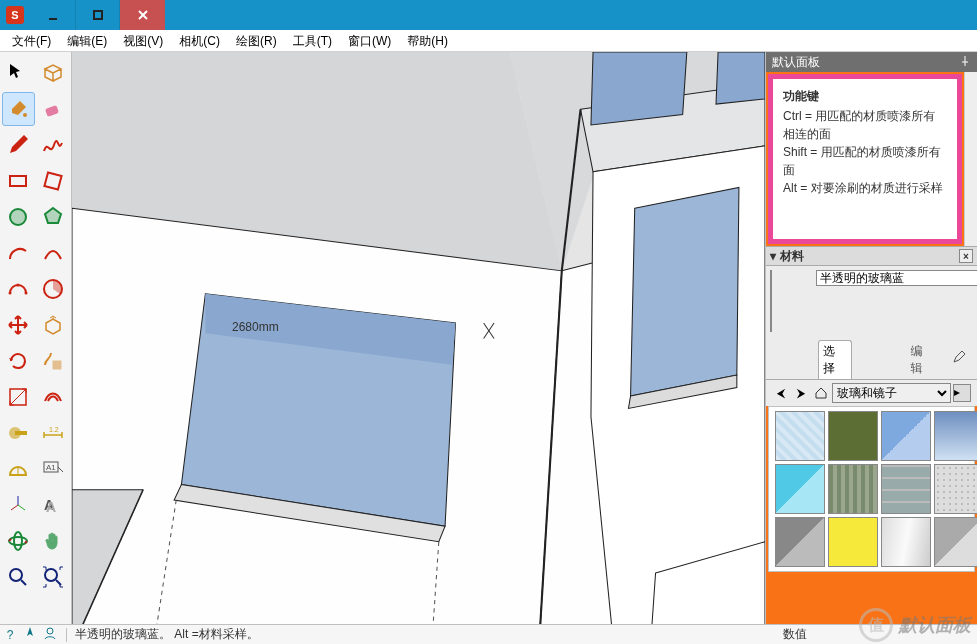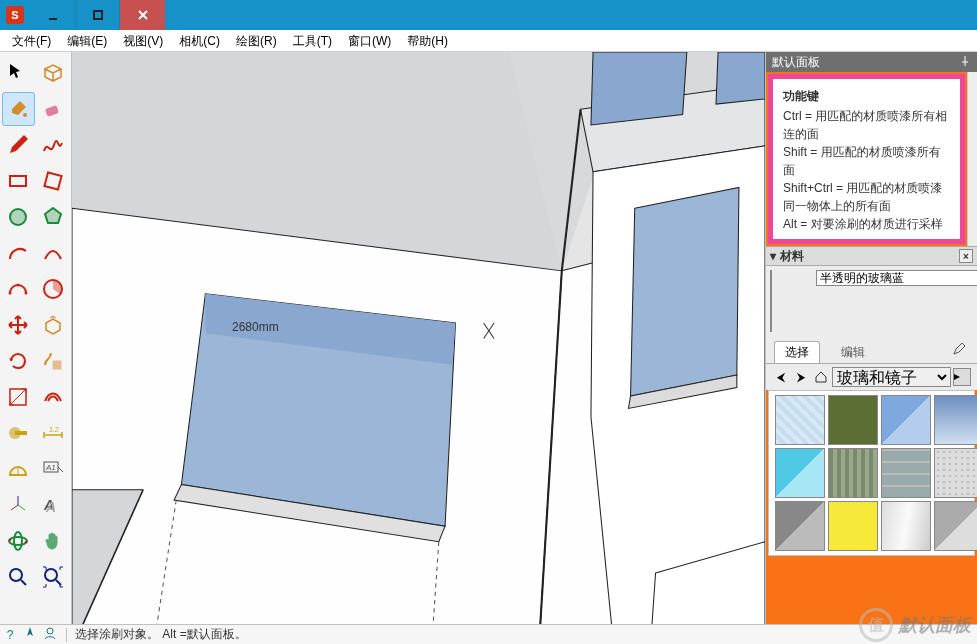--- a/index.html
+++ b/index.html
@@ -16,21 +16,21 @@
 .titlebar .winbtn svg { stroke: #222; }
 .titlebar .winbtn.close svg { stroke:#fff; }
 
 
 .menubar { height: 22px; background: #fff; border-bottom: 1px solid #d0d0d0; display: flex; align-items: center; font-size: 12px; color: #000; padding-left: 4px; }
 .menubar .menuitem { padding: 0 8px; line-height: 22px; }
 
 
 .workspace { display: flex; height: calc(644px - 30px - 22px - 20px); }
 .toolbar-col { width: 72px; background: #f4f4f4; border-right: 1px solid #c0c0c0; display: grid; grid-template-columns: 1fr 1fr; grid-auto-rows: 34px; gap: 2px; padding: 4px 2px; }
-.toolbar-col .tb { display:flex;align-items:center;justify-content:center; border:1px solid transparent; border-radius:3px;font-style:italic;}
+.toolbar-col .tb { display:flex;align-items:center;justify-content:center; border:1px solid transparent; border-radius:3px;}
 .toolbar-col .tb.active { background:#cfe6ff; border-color:#7fb8e8; }
 .toolbar-col .tb svg { width:24px; height:24px; }
 
 .viewport { flex:1; position: relative; background:#e5e5e5; overflow:hidden; }
 .viewport svg { position:absolute; inset:0; }
 
 .rightpanel { width: 212px; border-left:1px solid #bfbfbf; display:flex; flex-direction:column; background:#f97316; font-size:12px; }
 
 
 .panel-titlebar { height:20px; background:#6f6f6f; color:#fff; display:flex; align-items:center; padding:0 6px; justify-content:space-between; }
@@ -44,27 +44,27 @@
 .section-head .tri{margin-right:4px;}
 .section-head .closex{margin-left:auto;border:1px solid #888;width:14px;height:14px;display:flex;align-items:center;justify-content:center;font-size:10px;background:#eee;}
 
 .mat-preview-row{display:flex;padding:4px;gap:4px;align-items:flex-start;background:#ececec;}
 .mat-preview{width:62px;height:62px;border:1px solid #888;background:linear-gradient(135deg,#7da9de 0 50%,#b4cdee 50% 100%);}
 .mat-name-input{flex:1;height:20px;border:1px solid #888;background:#fff;padding:0 3px;font-size:12px;}
 .mat-side-btns{display:flex;flex-direction:column;gap:2px;}
 .mat-side-btns .sb{width:18px;height:18px;border:1px solid #888;background:#ddd;display:flex;align-items:center;justify-content:center;font-size:11px;}
 
 .mat-tabs{display:flex;gap:10px;padding:4px 8px 0;border-bottom:1px solid #aaa;background:#ececec;align-items:center;}
-.mat-tabs .mtab{padding:2px 10px;border:1px solid #aaa;border-bottom:none;background:#fff;border-radius:3px 3px 0 0;}
+.mat-tabs .mtab{padding:2px 4px;border:1px solid #aaa;border-bottom:none;background:#fff;border-radius:3px 3px 0 0;margin-left:44px;}
 .mat-tabs .mtab.inactive{background:#ececec;color:#555;border-color:transparent;}
 .mat-tabs .eyedrop{margin-left:auto;padding:2px;}
 
 .mat-nav{display:flex;align-items:center;gap:2px;padding:3px 6px;background:#ececec;}
 .mat-nav .navbtn{width:18px;height:18px;display:flex;align-items:center;justify-content:center;border:1px solid transparent;}
-.mat-nav select{flex:1;height:20px;font-size:16px;border:1px solid #888;}
+.mat-nav select{flex:1;height:20px;font-size:12px;border:1px solid #888;}
 .mat-nav .navend{width:18px;height:18px;border:1px solid #888;background:#ddd;}
 
 .mat-grid{display:grid;grid-template-columns:repeat(4,50px);grid-auto-rows:50px;gap:3px;padding:4px 6px;background:#fff;border:1px solid #c0c0c0;margin:0 2px 2px;}
 .mat-grid .sw{border:1px solid #888;}
 
 
 .statusbar { height: 20px; border-top: 1px solid #c0c0c0; display: flex; align-items: center; font-size: 12px; color:#333; background:#f6f6f6; }
 .statusbar .sb-icon{width:20px;text-align:center;color:#178;}
 .statusbar .divider{width:1px;height:14px;background:#c0c0c0;margin:0 6px;}
 .statusbar .hint{flex:1;padding-left:2px;}
@@ -342,21 +342,20 @@
             <path d="M6 1v6M3 7h6M6 7v4" stroke="#fff" fill="none"></path>
           </svg>
       </span>
     </div>
 
     <div class="help-wrap">
       <div class="helpbox">
         <div class="fk-title">功能键</div>
         <div>Ctrl = 用匹配的材质喷漆所有相连的面</div>
         <div>Shift = 用匹配的材质喷漆所有面</div>
-        <div>Shift+Ctrl = 用匹配的材质喷漆同一物体上的所有面</div>
         <div>Alt = 对要涂刷的材质进行采样</div>
       </div>
       <div class="scrollbar-v"></div>
     </div>
 
     <div class="section-head">
       <span class="tri">▾</span>
       <span>材料</span>
       <span class="closex">×</span>
     </div>
@@ -434,19 +433,20 @@
         <path d="M7 1l3 9-3-2-3 2z" fill="#178"></path>
       </svg>
   </div>
   <div class="sb-icon">
     <svg width="14" height="14">
         <circle cx="7" cy="5" r="3" fill="none" stroke="#178"></circle>
         <path d="M2 13c1-3 9-3 10 0" fill="none" stroke="#178"></path>
       </svg>
   </div>
   <div class="divider"></div>
-  <div class="hint">选择涂刷对象。 Alt =默认面板。</div>
+  <div class="hint">半透明的玻璃蓝。 Alt =材料采样。</div>
+  <div class="lab">数值</div>
 </div>
 
 <div class="watermark">
   <div class="bubble">值</div>
   <span>默认面板</span>
 </div>
 
 </body></html>

